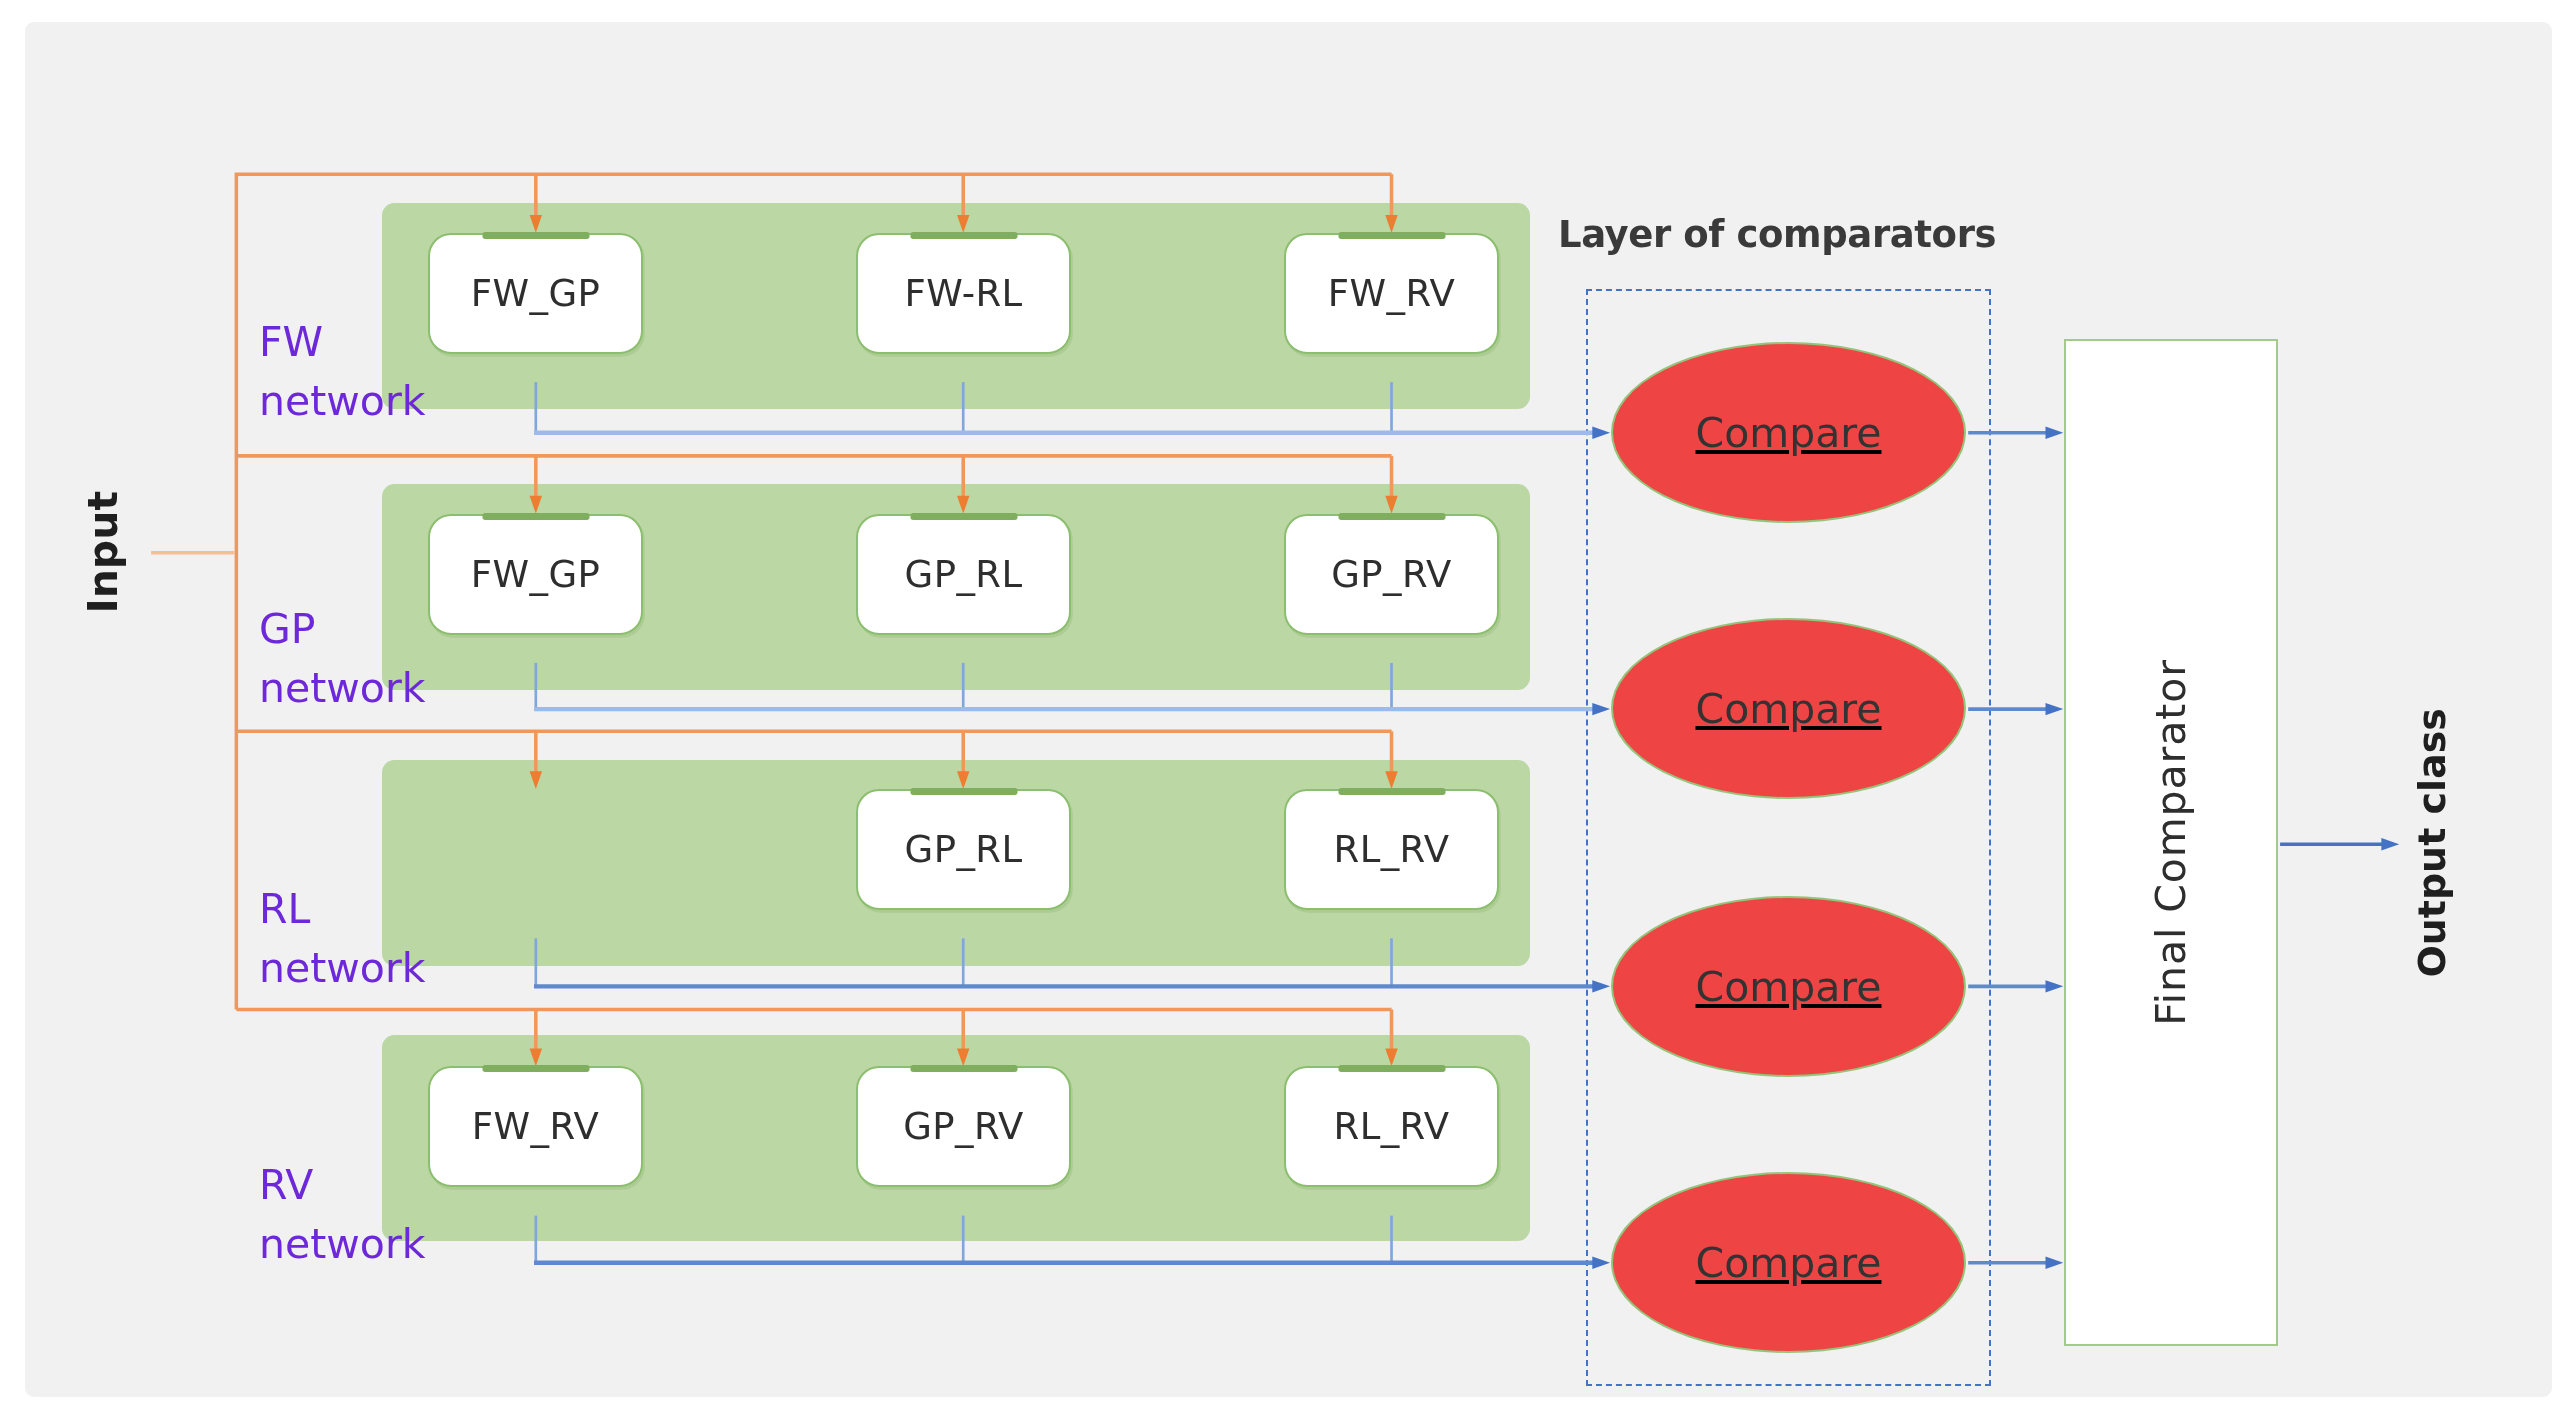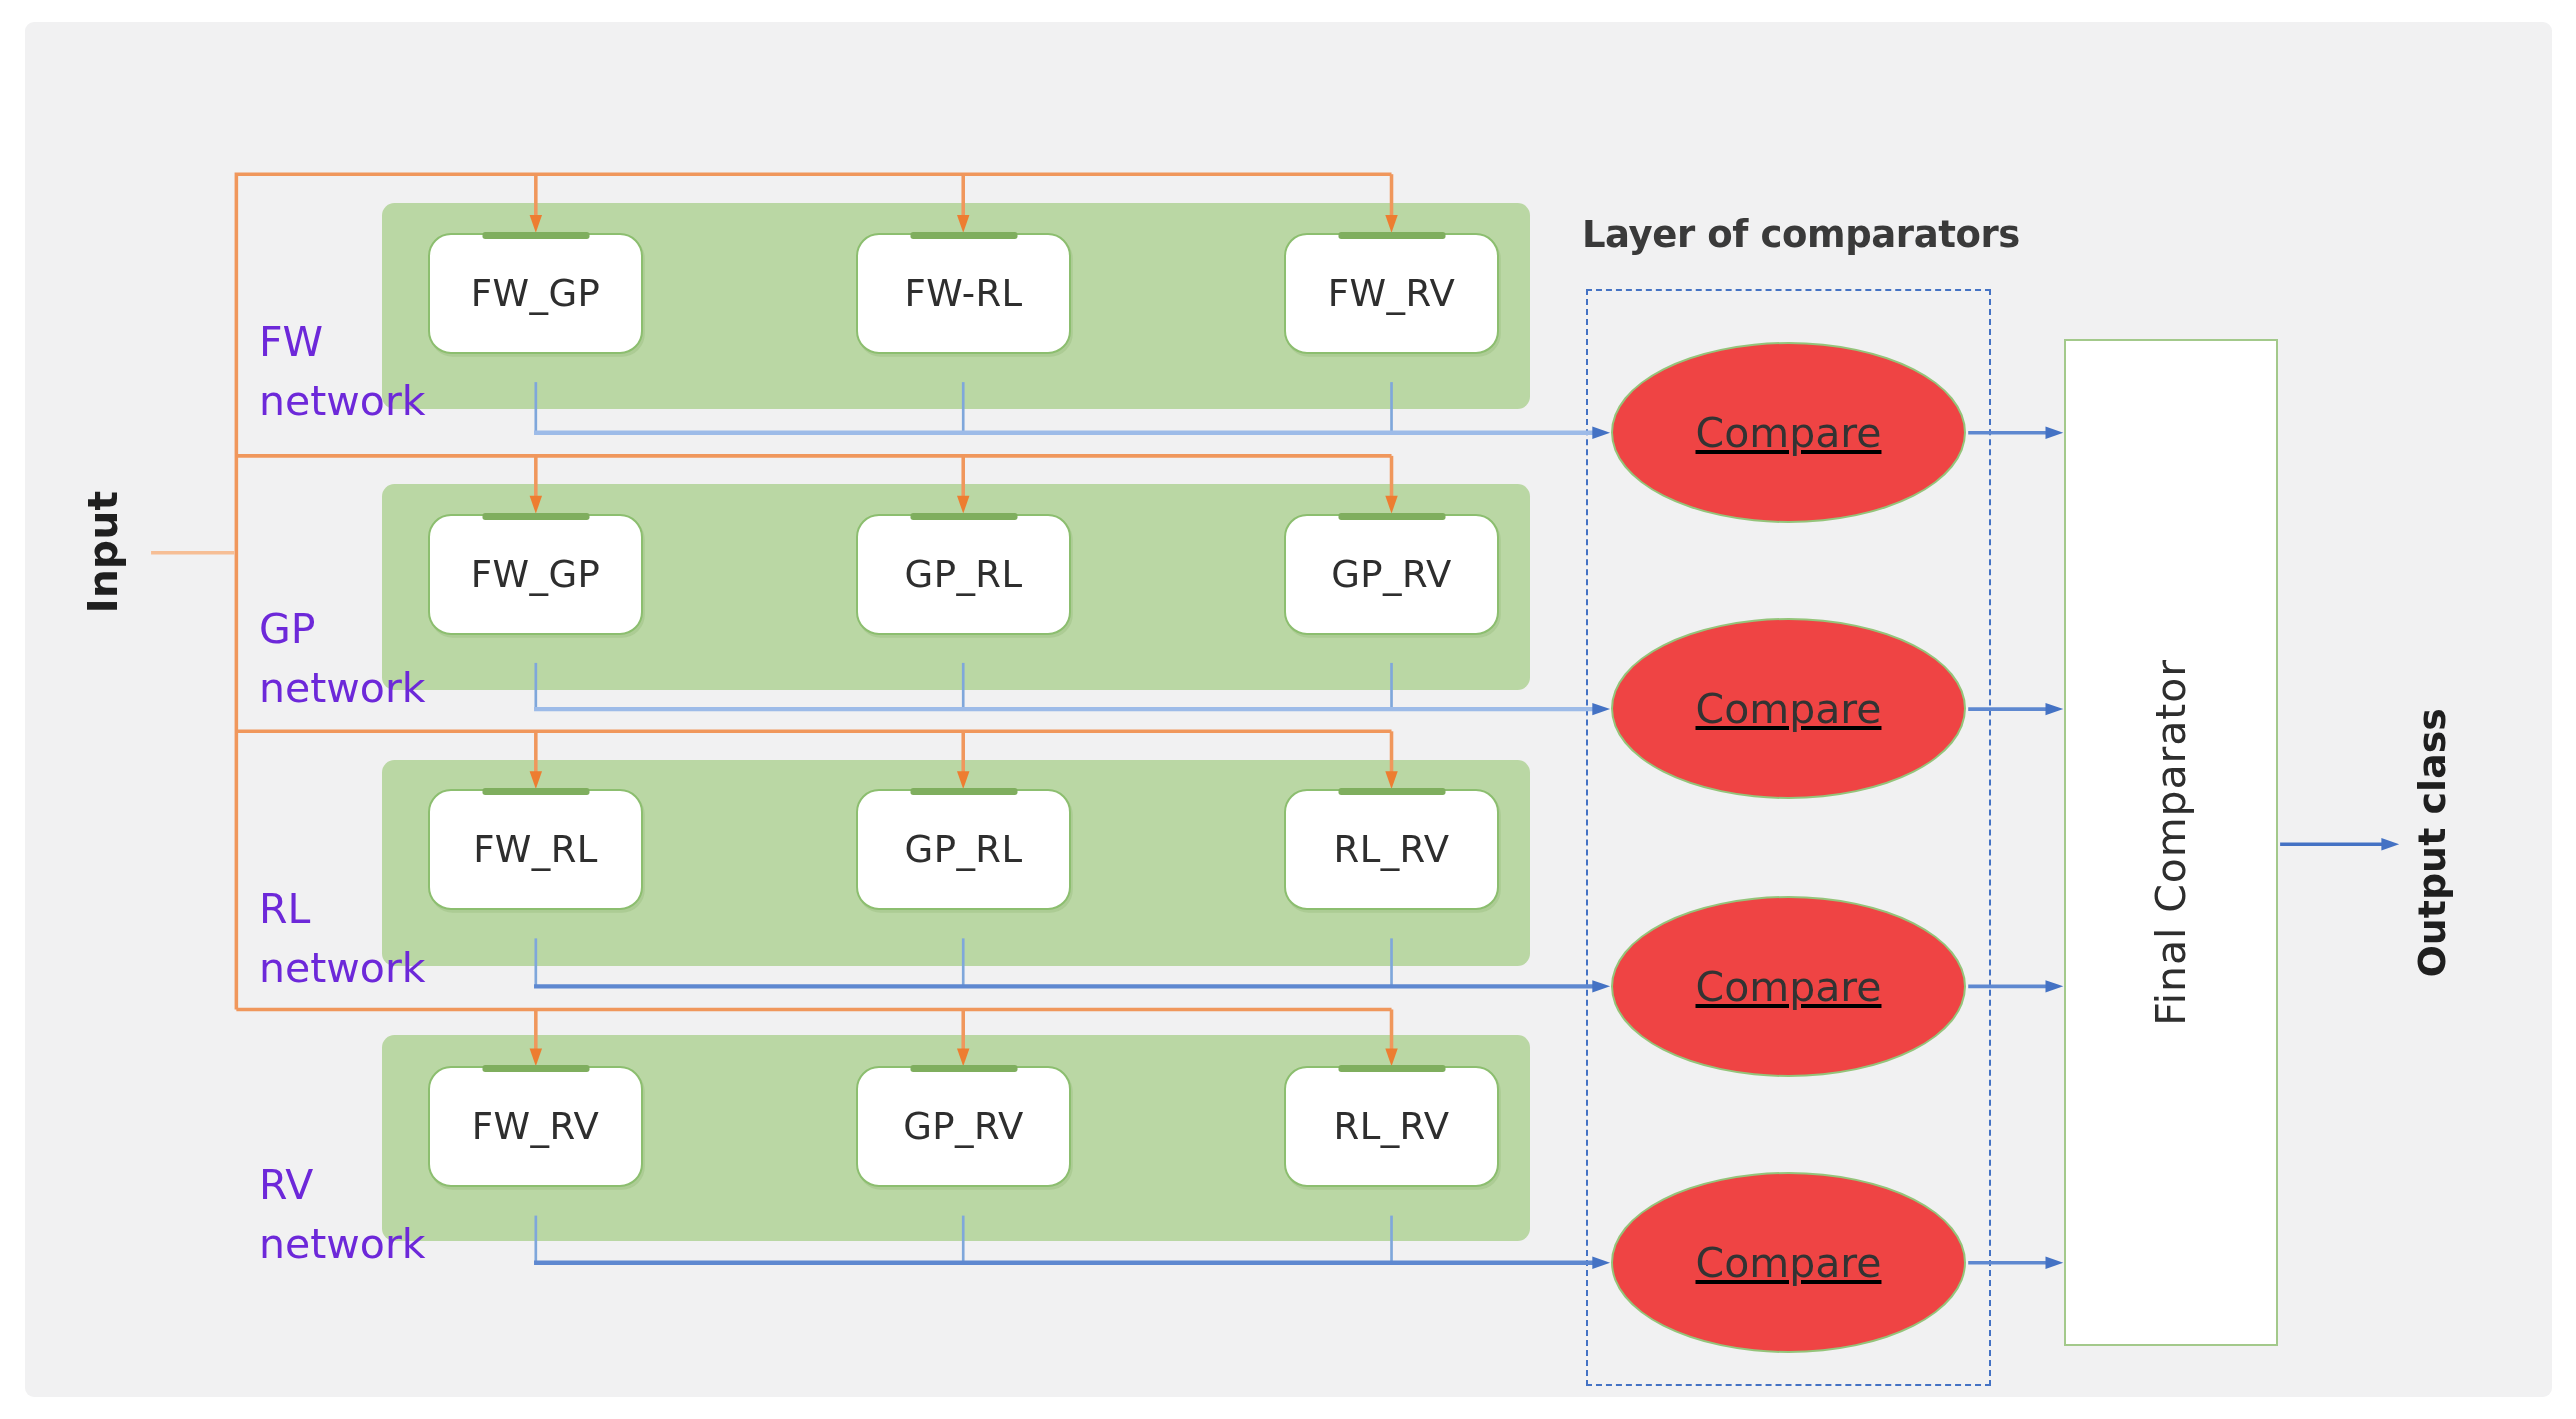--- a/index.html
+++ b/index.html
@@ -14,21 +14,21 @@
         border:2.7px solid #8CBE6F;border-radius:23px;box-sizing:border-box;
         display:flex;align-items:center;justify-content:center;
         box-shadow:1.8px 2.7px 0 rgba(130,170,100,0.25);}
   .node-box .toptick{position:absolute;top:-2.7px;left:50%;transform:translateX(-50%);
         width:107px;height:6.2px;background:#7FAE5E;border-radius:2.7px;}
   .node-label{font-size:37px;color:#2E2E2E;letter-spacing:0.4px;}
   .net-label{position:absolute;left:259px;font-size:41px;line-height:59px;
         color:#6d28d9;white-space:nowrap;}
   .dash-box{position:absolute;left:1586px;top:289px;width:405px;height:1097px;
         border:2.2px dashed #4472C4;box-sizing:border-box;}
-  .comp-title{position:absolute;left:1558px;top:213px;width:462px;text-align:right;
+  .comp-title{position:absolute;left:1558px;top:213px;width:462px;text-align:left;
         font-size:37px;font-weight:700;color:#3A3A3A;letter-spacing:-0.4px;}
   .ellipse{position:absolute;left:1611px;width:355px;height:181px;background:#ef4444;
         border:2.7px solid #94C47A;border-radius:50%;box-sizing:border-box;
         display:flex;align-items:center;justify-content:center;text-decoration:underline;}
   .ellipse span{font-size:41px;color:#333333;}
   .final-box{position:absolute;left:2064px;top:339px;width:214px;height:1007px;
         background:#ffffff;border:2.7px solid #A3C98B;box-sizing:border-box;
         display:flex;align-items:center;justify-content:center;}
   .vtext{writing-mode:vertical-rl;transform:rotate(180deg);white-space:nowrap;}
   .final-label{font-size:41px;color:#2E2E2E;letter-spacing:0.9px;}
@@ -155,24 +155,20 @@
   </div>
   <div class="node-box" style="left:856px;top:514px">
     <div class="toptick"></div>
     <span class="node-label">GP_RL</span>
   </div>
   <div class="node-box" style="left:1284px;top:514px">
     <div class="toptick"></div>
     <span class="node-label">GP_RV</span>
   </div>
 
-  <div class="node-box" style="left:428px;top:789px">
-    <div class="toptick"></div>
-    <span class="node-label">FW_RL</span>
-  </div>
   <div class="node-box" style="left:856px;top:789px">
     <div class="toptick"></div>
     <span class="node-label">GP_RL</span>
   </div>
   <div class="node-box" style="left:1284px;top:789px">
     <div class="toptick"></div>
     <span class="node-label">RL_RV</span>
   </div>
 
   <div class="node-box" style="left:428px;top:1066px">

